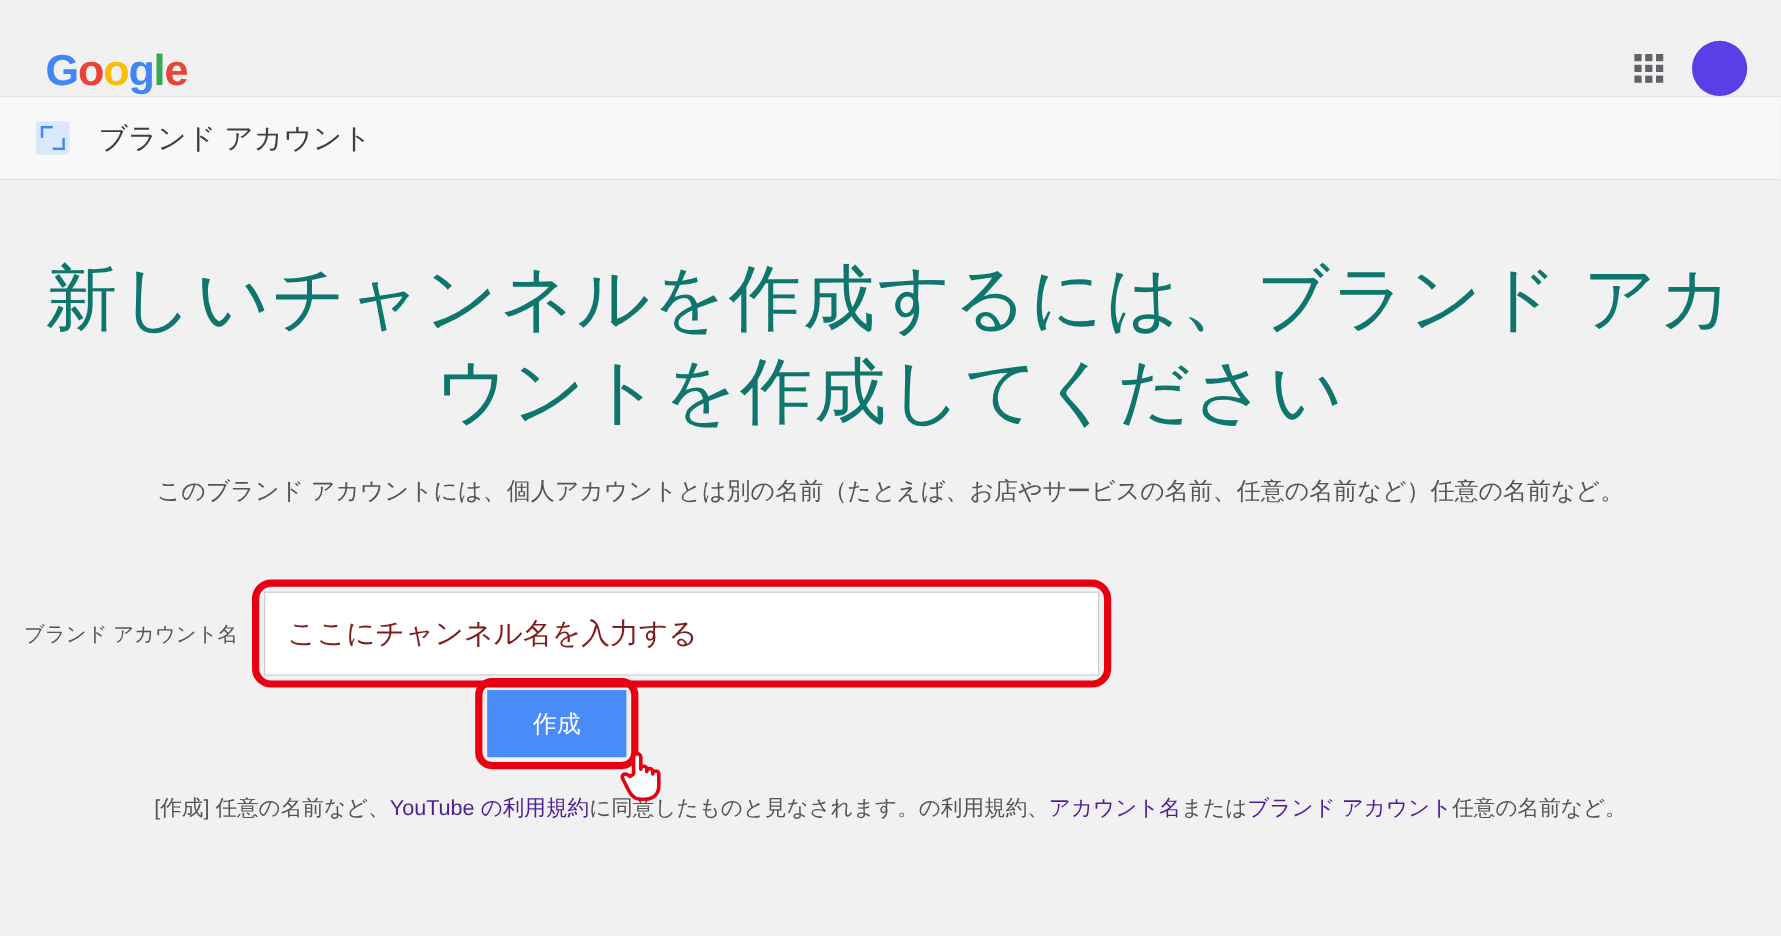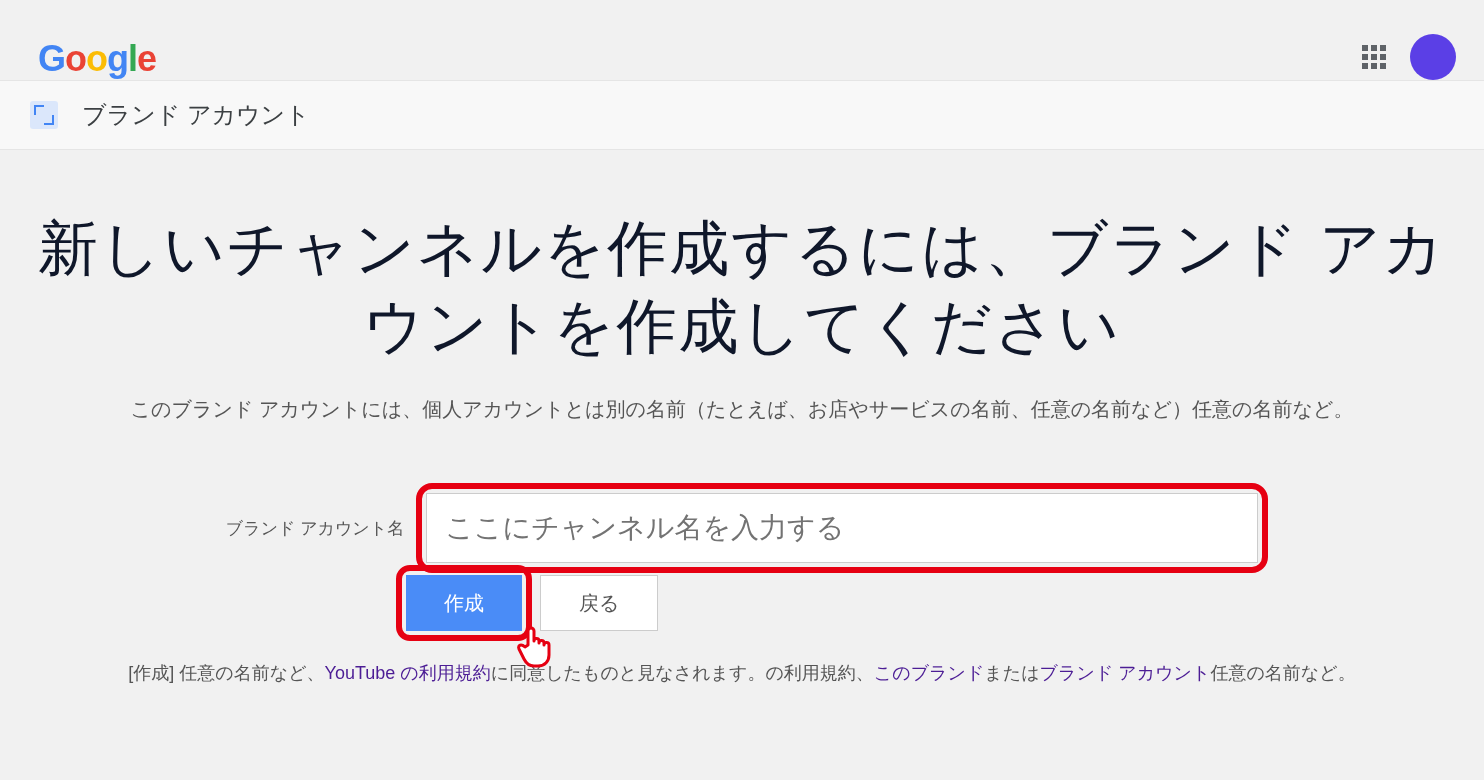--- a/index.html
+++ b/index.html
@@ -97,71 +97,71 @@
       color: #3c4043;
       font-weight: 400;
     }
     .main {
       padding: 60px 20px 0;
       text-align: center;
     }
     .main-title {
       font-size: 60px;
       font-weight: 300;
-      color: #0f172a;
+      color: #0f766e;
       line-height: 1.3;
       margin-bottom: 30px;
       letter-spacing: 2px;
       text-align: center;
     }
     .main-desc {
       font-size: 20px;
       color: #555;
       margin-bottom: 70px;
     }
     .form-row {
       display: flex;
       align-items: center;
-      justify-content: center;
       gap: 22px;
       margin-bottom: 12px;
     }
     .form-label {
       font-size: 17px;
       color: #555;
     }
     .input-wrap {
       position: relative;
     }
     .input-highlight {
       position: absolute;
       top: -10px; left: -10px; right: -10px; bottom: -10px;
       border: 6px solid #E60012;
       border-radius: 16px;
       pointer-events: none;
     }
     .name-input {
-      width: 832px;
+      width: 696px;
       height: 70px;
-      font-size: 28px;
+      font-size: 24px;
       padding: 0 18px;
       border: 1px solid #ccc;
       background: #fff;
-      color: #737373;
+      color: #7f1d1d;
       font-family: "Hiragino Kaku Gothic ProN", Meiryo, sans-serif;
     }
     .name-input::placeholder { color: #E60012; }
     .button-row {
       display: flex;
       justify-content: flex-start;
       margin-left: 386px;
       gap: 18px;
       align-items: flex-start;
       margin-bottom: 30px;
       position: relative;
+      flex-direction: column;
     }
     .btn-create-wrap {
       position: relative;
     }
     .btn-highlight {
       position: absolute;
       top: -10px; left: -10px; right: -10px; bottom: -10px;
       border: 6px solid #E60012;
       border-radius: 14px;
       pointer-events: none;
@@ -237,22 +237,21 @@
       <div class="input-highlight"></div>
       <input class="name-input" type="text" value="ここにチャンネル名を入力する" style="">
     </div>
   </div>
 
   <div class="button-row">
     <div class="btn-create-wrap">
       <div class="btn-highlight"></div>
       <button class="btn btn-primary">作成</button>
     </div>
-    <button class="btn btn-secondary">戻る</button>
     <svg class="cursor-hand" width="40" height="46" viewBox="0 0 40 46">
       <path d="M14 22 V8 a3 3 0 0 1 6 0 V18 a2.5 2.5 0 0 1 5 0 V20 a2.5 2.5 0 0 1 5 0 V22 a2.5 2.5 0 0 1 5 0 V32 c0 6 -4 11 -11 11 h-4 c-5 0 -8 -3 -10 -7 l-5 -10 c-1 -2 0 -4 2 -4 c2 0 3 1 4 2 z" fill="#fff" stroke="#E60012" stroke-width="3" stroke-linejoin="round"></path>
     </svg>
   </div>
 
   <p class="terms">
-    <span>[作成] 任意の名前など、</span><a>YouTube の利用規約</a><span>に同意したものと見なされます。の利用規約、</span><a>このブランド</a><span>または</span><a>ブランド アカウント</a><span>任意の名前など。</span>
+    <span>[作成] 任意の名前など、</span><a>YouTube の利用規約</a><span>に同意したものと見なされます。の利用規約、</span><a>アカウント名</a><span>または</span><a>ブランド アカウント</a><span>任意の名前など。</span>
   </p>
 </div>
 
 </body></html>

